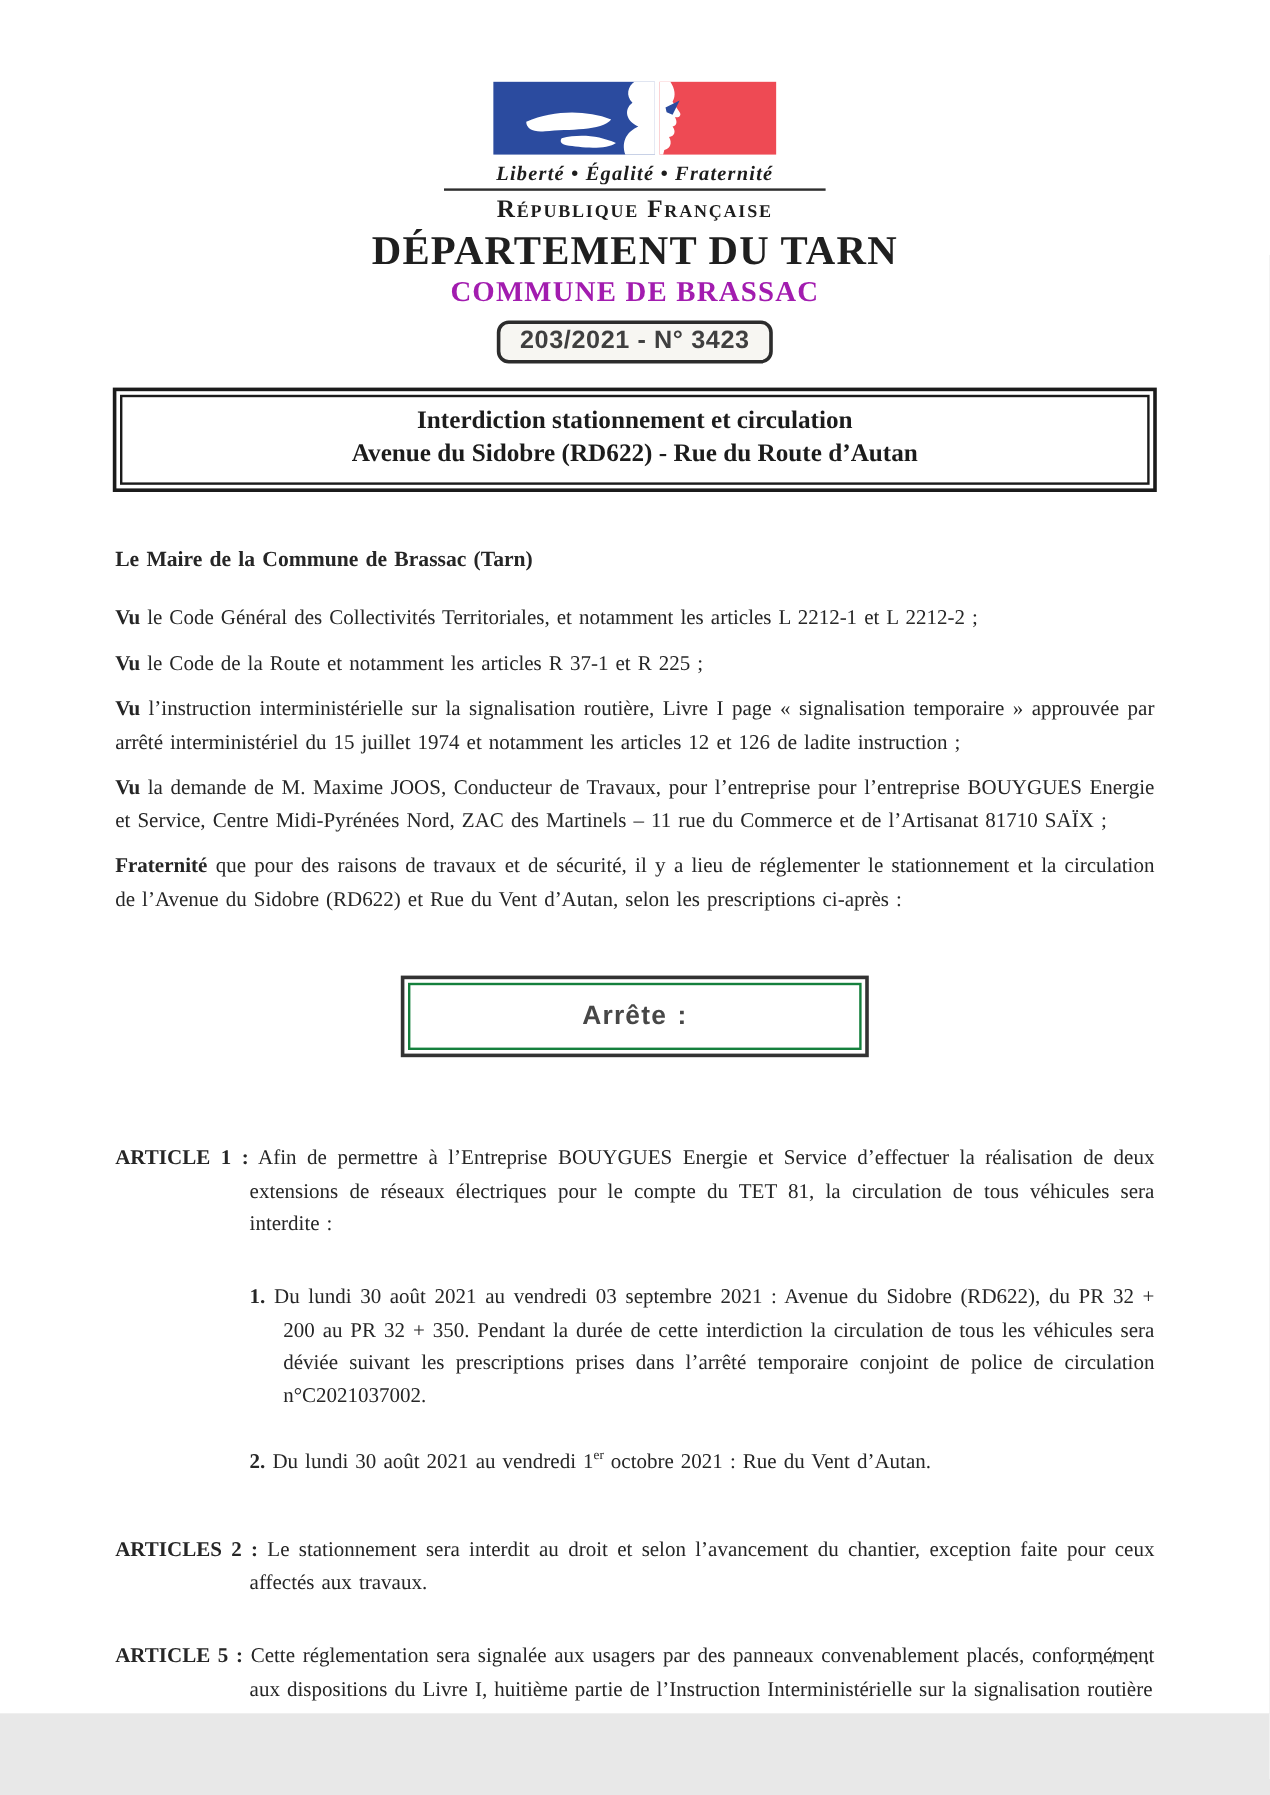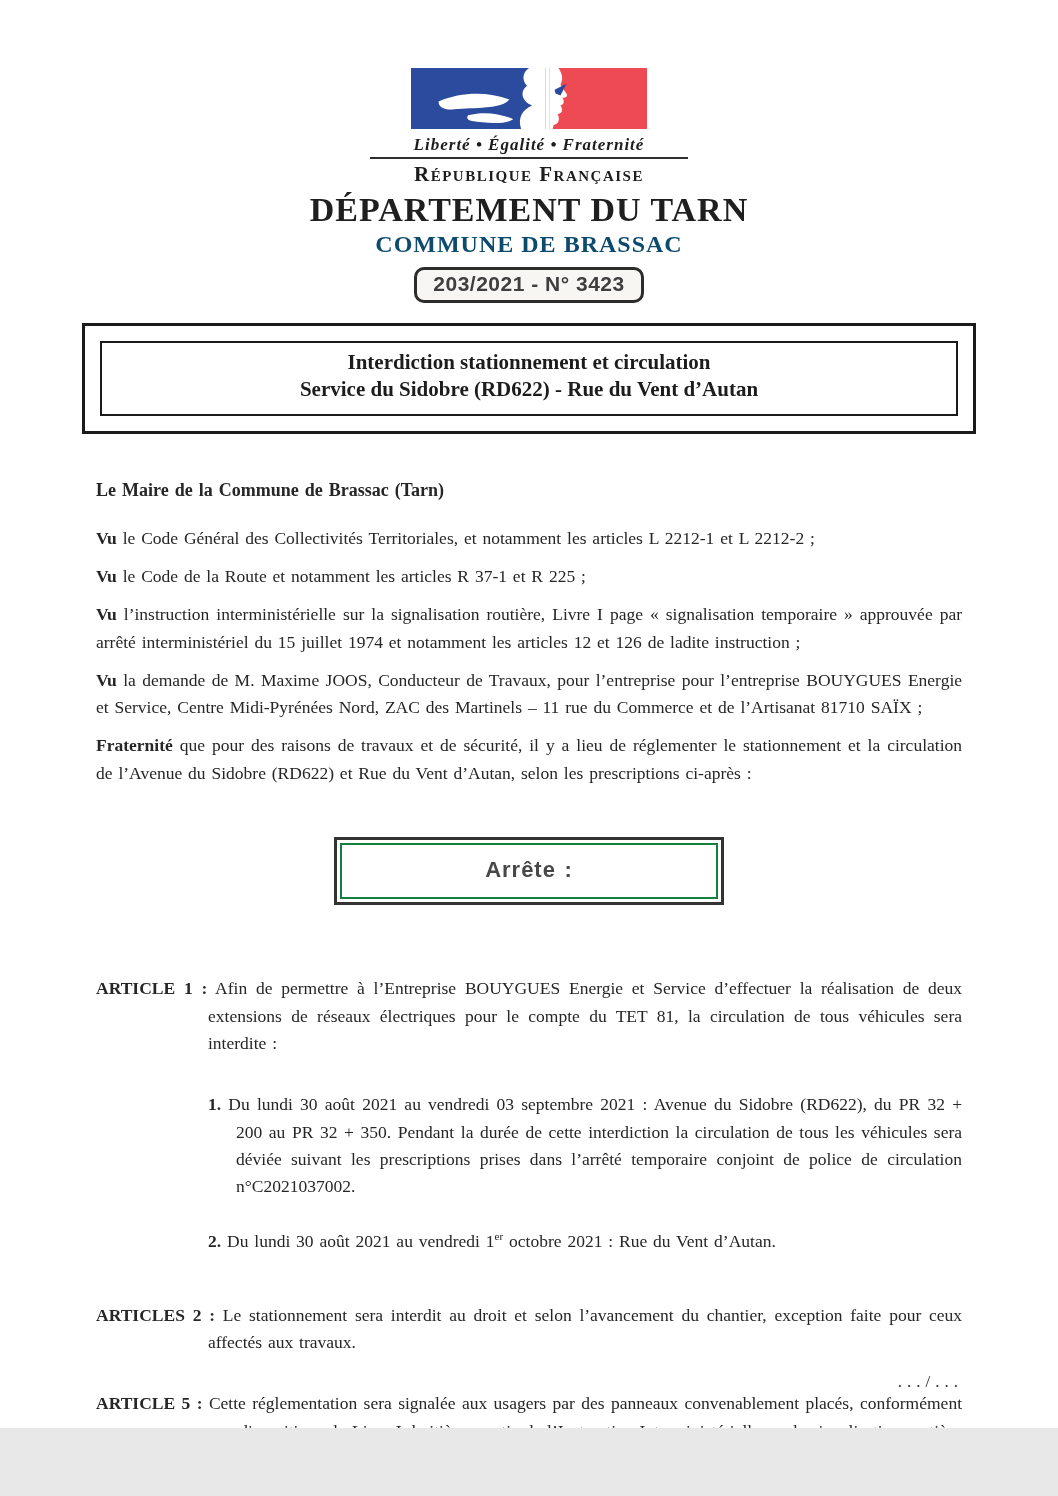--- a/index.html
+++ b/index.html
@@ -27,41 +27,41 @@
   }
   .motto-rule { width: 318px; height: 2px; background: #2e2e2e; margin: 2px auto 3px; }
   .republic {
     font-variant: small-caps;
     font-weight: bold;
     font-size: 21px;
     letter-spacing: 1.5px;
     color: #1d1d1d;
   }
   .department { font-size: 34px; margin-top: 4px; letter-spacing: 1px; color: #1f1f1f; font-weight: bold; }
-  .commune { font-size: 24px; font-weight: bold; margin-top: 2px; letter-spacing: 1px; color: #0c4a6e; }
+  .commune { font-size: 24px; font-weight: bold; margin-top: 2px; letter-spacing: 1px; color: #a21caf; }
   .stamp-wrap { margin-top: 9px; }
   .ref-stamp {
     display: inline-block;
     border: 3px solid #2c2c2c;
     border-radius: 10px;
     padding: 2px 16px 4px;
     font-family: "Liberation Sans", sans-serif;
     font-weight: bold;
     font-size: 21px;
     color: #3f3f3f;
     background: #f7f6f2;
     letter-spacing: 0.5px;
   }
 
   
   .title-box {
     width: 858px;
     margin: 20px auto 0;
     border: 3px solid #1b1b1b;
-    padding: 15px;
+    padding: 3px;
     box-sizing: content-box;
   }
   .title-inner { border: 2px solid #1b1b1b; text-align: center; padding: 6px 4px 10px; }
   .title-line { font-size: 21px; font-weight: bold; line-height: 1.3; color: #1c1c1c; }
 
   
   .doc-body {
     padding: 0 96px;
     margin-top: 42px;
     font-size: 17.5px;
@@ -129,21 +129,21 @@
     <div class="department">DÉPARTEMENT DU TARN</div>
     <div class="commune">COMMUNE DE BRASSAC</div>
     <div class="stamp-wrap">
       <span class="ref-stamp">203/2021 - N° 3423</span>
     </div>
   </header>
 
   <section class="title-box">
     <div class="title-inner">
       <div class="title-line">Interdiction stationnement et circulation</div>
-      <div class="title-line">Service du Sidobre (RD622) - Rue du Vent d’Autan</div>
+      <div class="title-line">Avenue du Sidobre (RD622) - Rue du Route d’Autan</div>
     </div>
   </section>
 
   <main class="doc-body">
 
     <p class="mayor">Le Maire de la Commune de Brassac (Tarn)</p>
 
     <p class="clause"><strong class="clause-label">Vu</strong> <span>le Code Général des Collectivités Territoriales, et notamment les articles L 2212-1 et L 2212-2 ;</span></p>
 
     <p class="clause"><strong class="clause-label">Vu</strong> <span>le Code de la Route et notamment les articles R 37-1 et R 225 ;</span></p>

